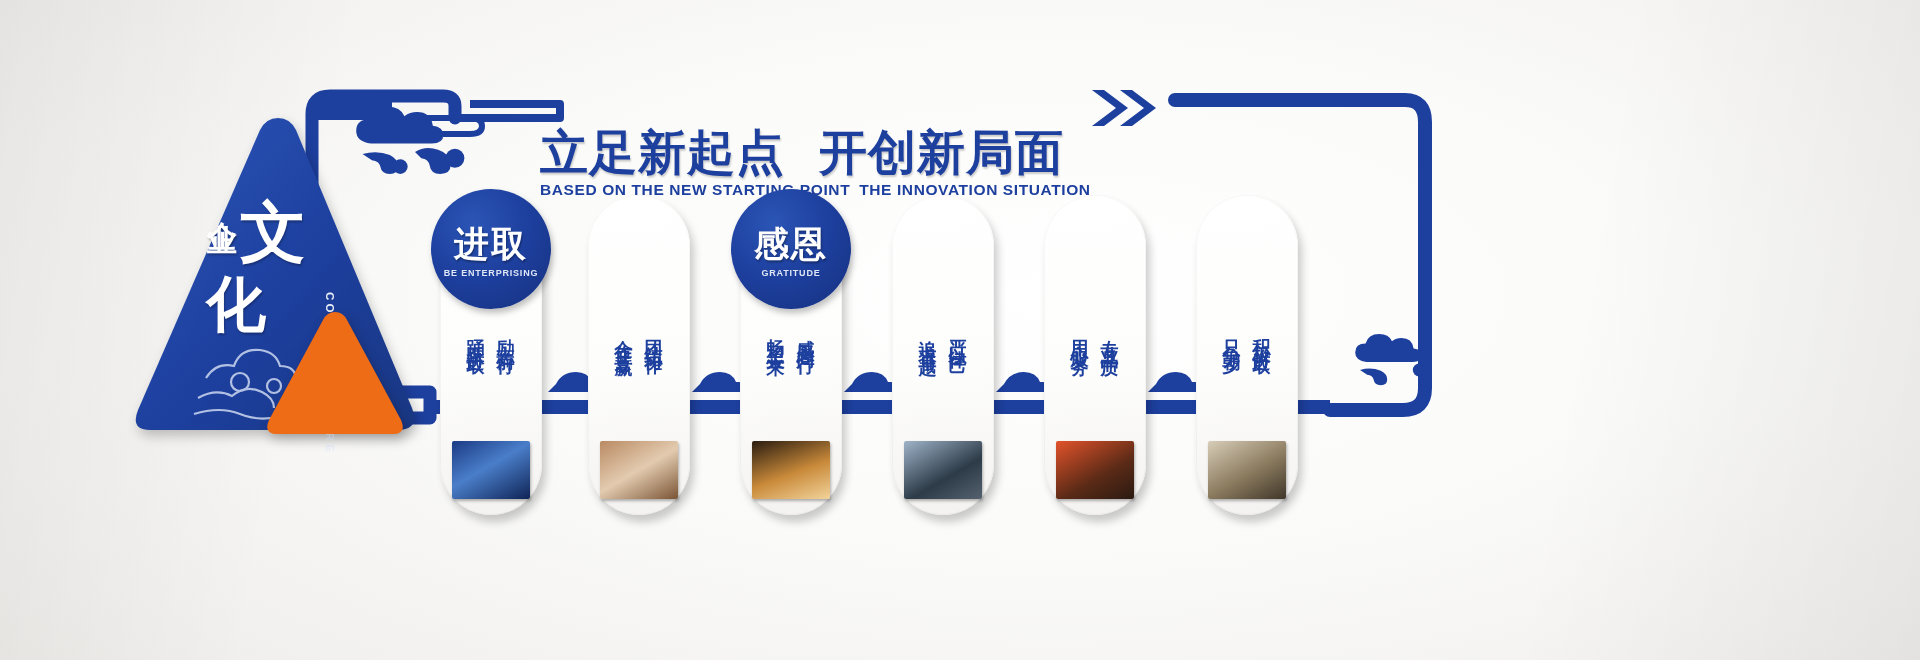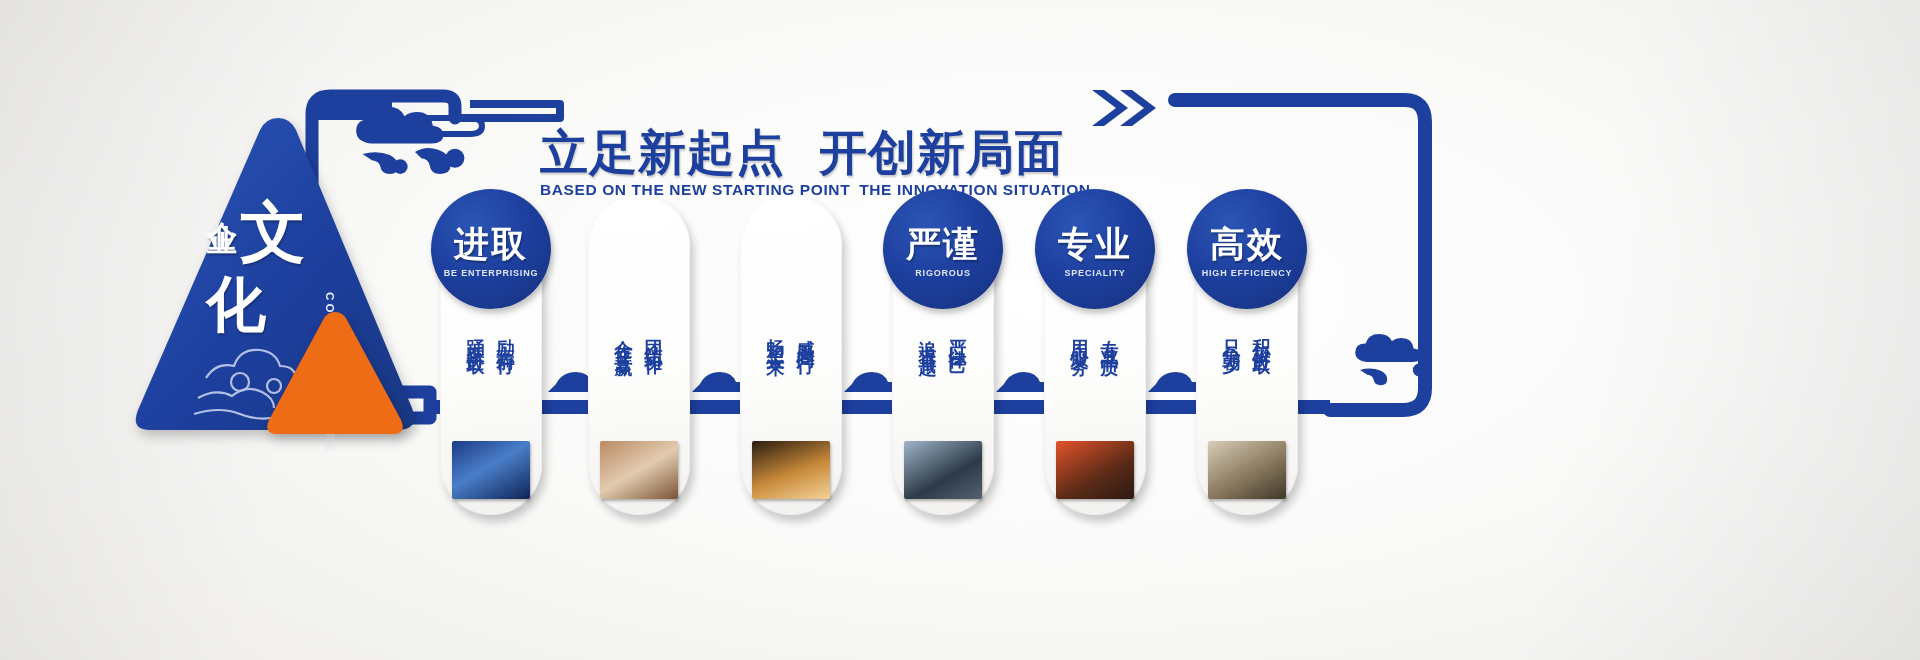--- a/index.html
+++ b/index.html
@@ -209,59 +209,51 @@
     <div class="pill" style="left: 588px;">
       <div class="vtext">
         <div class="vcol">团结协作</div>
         <div class="vcol">合作共赢</div>
       </div>
       <div class="photo">
         <i style="background:linear-gradient(150deg,#b98a62,#e3cbb0 50%,#7a5434)"></i>
       </div>
     </div>
     <div class="pill" style="left: 740px;">
+      <div class="circle">
+        <div class="ctext">感恩</div>
+        <div class="csub">GRATITUDE</div>
+      </div>
       <div class="vtext">
         <div class="vcol">感恩同行</div>
         <div class="vcol">畅想未来</div>
       </div>
       <div class="photo">
         <i style="background:linear-gradient(160deg,#2a1c10,#c98a3a 55%,#f2d39a)"></i>
       </div>
     </div>
     <div class="pill" style="left: 892px;">
-      <div class="circle">
-        <div class="ctext">严谨</div>
-        <div class="csub">RIGOROUS</div>
-      </div>
       <div class="vtext">
         <div class="vcol">严以律己</div>
         <div class="vcol">追求卓越</div>
       </div>
       <div class="photo">
         <i style="background:linear-gradient(150deg,#9fb4c9,#2d3b48 60%,#55616e)"></i>
       </div>
     </div>
     <div class="pill" style="left: 1044px;">
-      <div class="circle">
-        <div class="ctext">专业</div>
-        <div class="csub">SPECIALITY</div>
-      </div>
       <div class="vtext">
         <div class="vcol">专业品质</div>
         <div class="vcol">用心服务</div>
       </div>
       <div class="photo">
         <i style="background:linear-gradient(150deg,#e2532b,#5a2a16 60%,#2b1a12)"></i>
       </div>
     </div>
     <div class="pill" style="left: 1196px;">
-      <div class="circle">
-        <div class="ctext">高效</div>
-        <div class="csub">HIGH EFFICIENCY</div>
-      </div>
       <div class="vtext">
         <div class="vcol">积极进取</div>
         <div class="vcol">只争朝夕</div>
       </div>
       <div class="photo">
         <i style="background:linear-gradient(150deg,#d8cdb8,#8a7a5e 55%,#40372a)"></i>
       </div>
     </div>
   </div>
 

